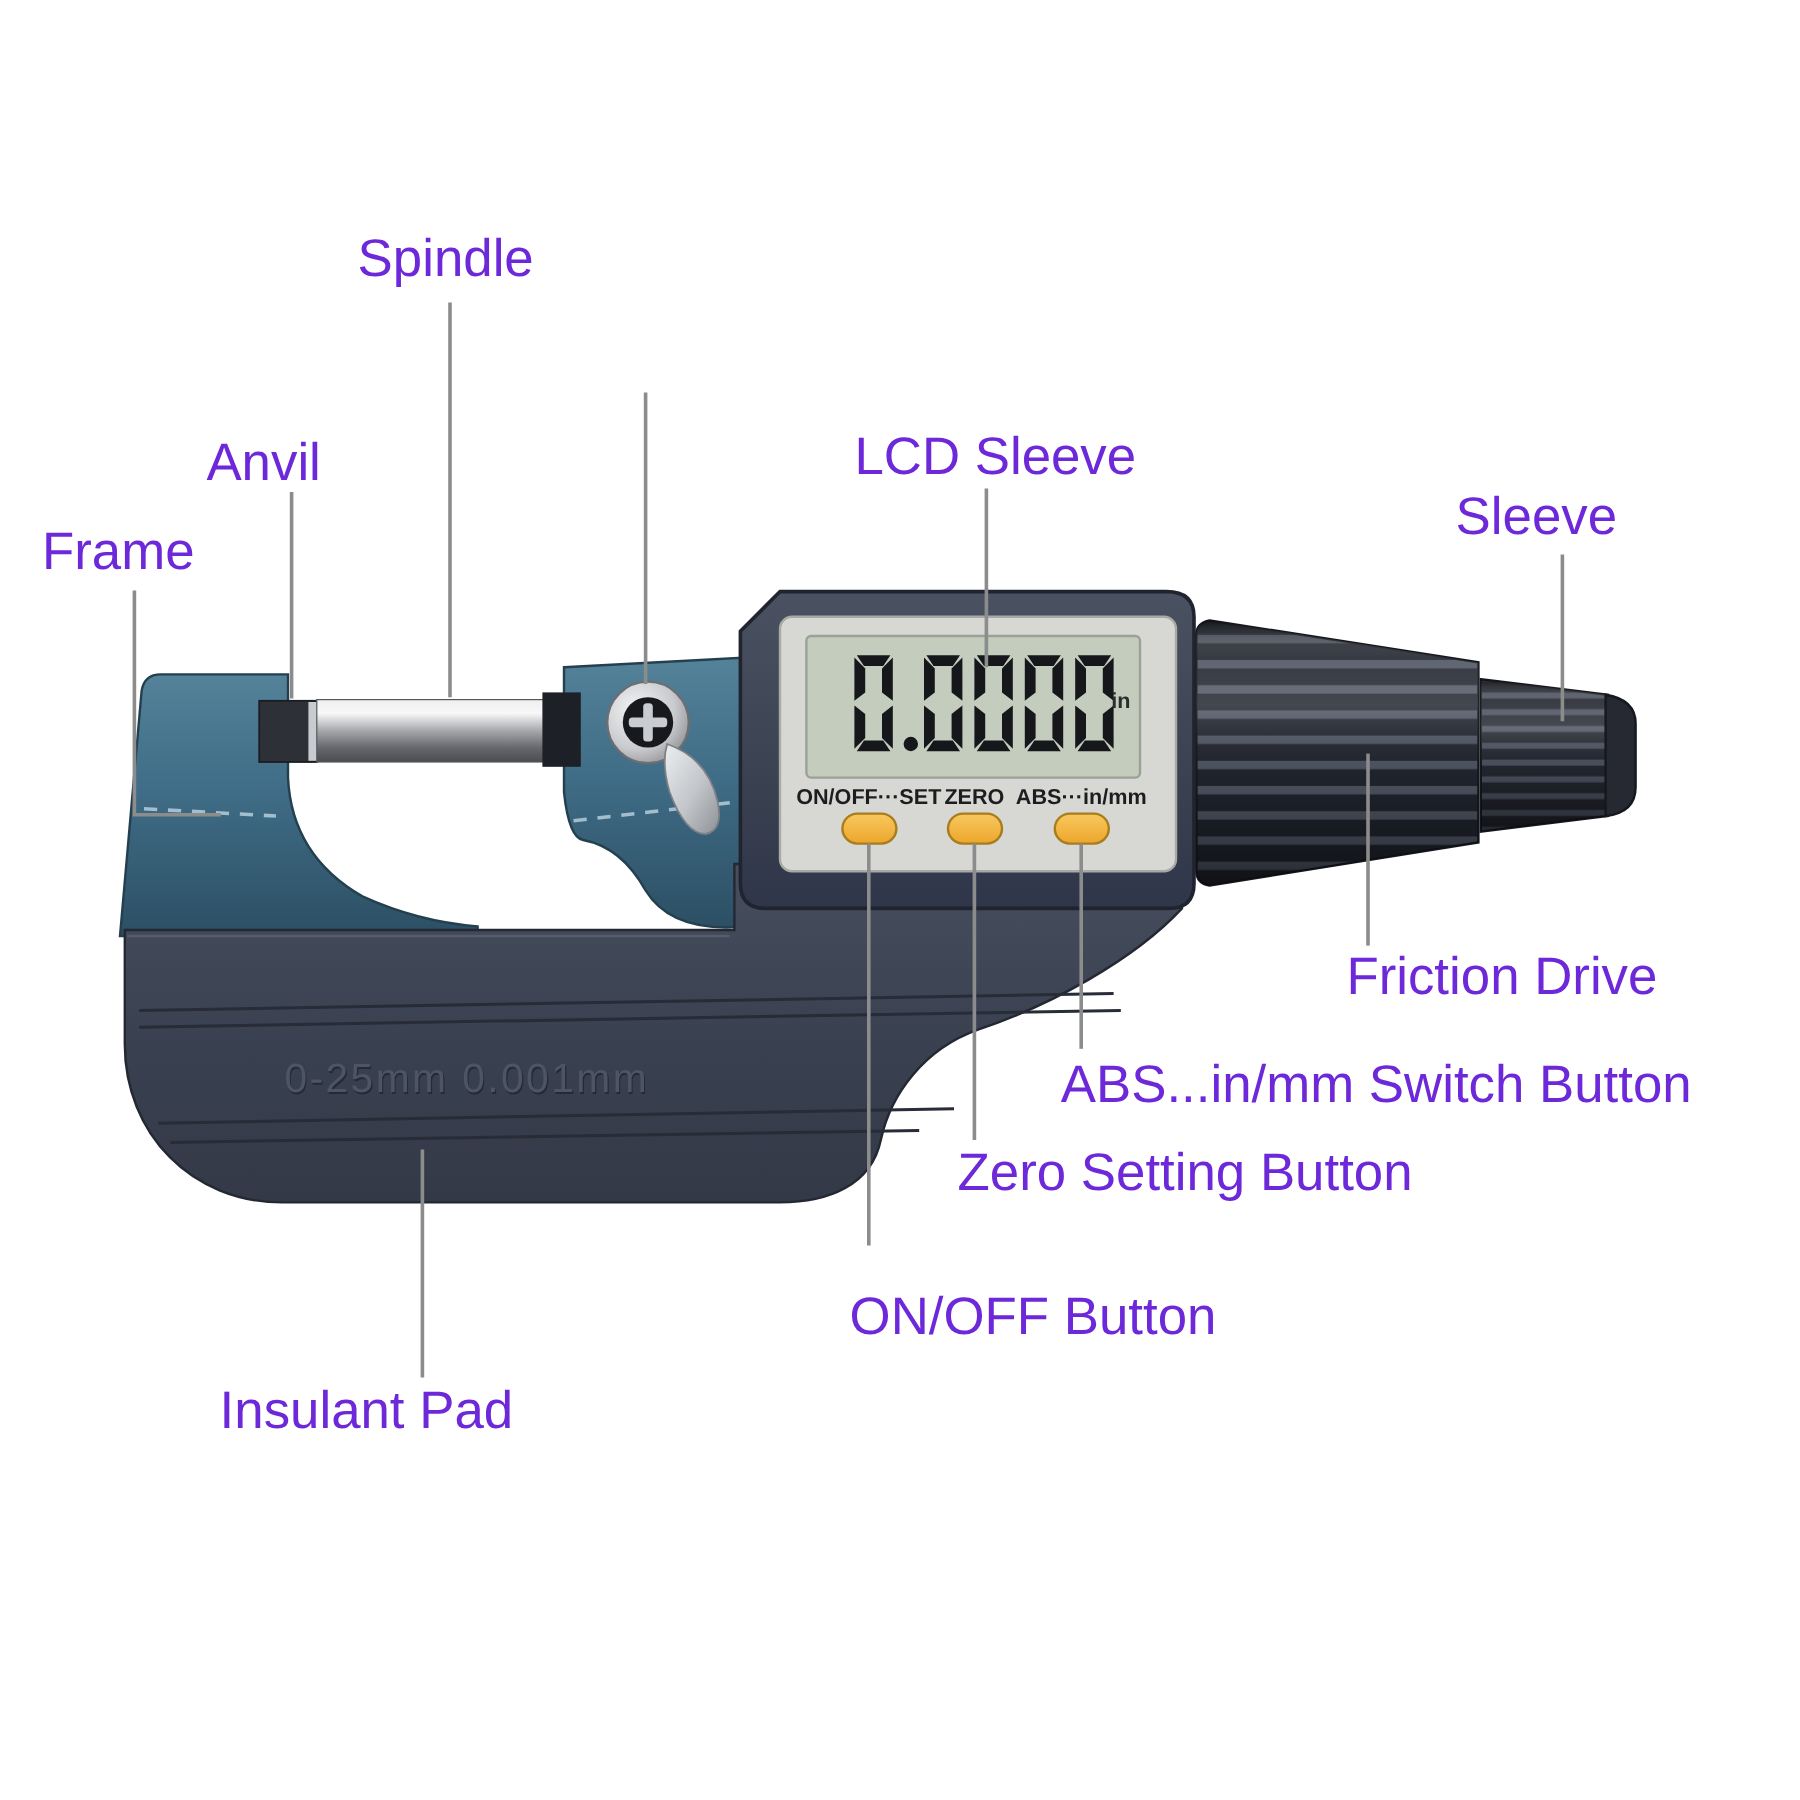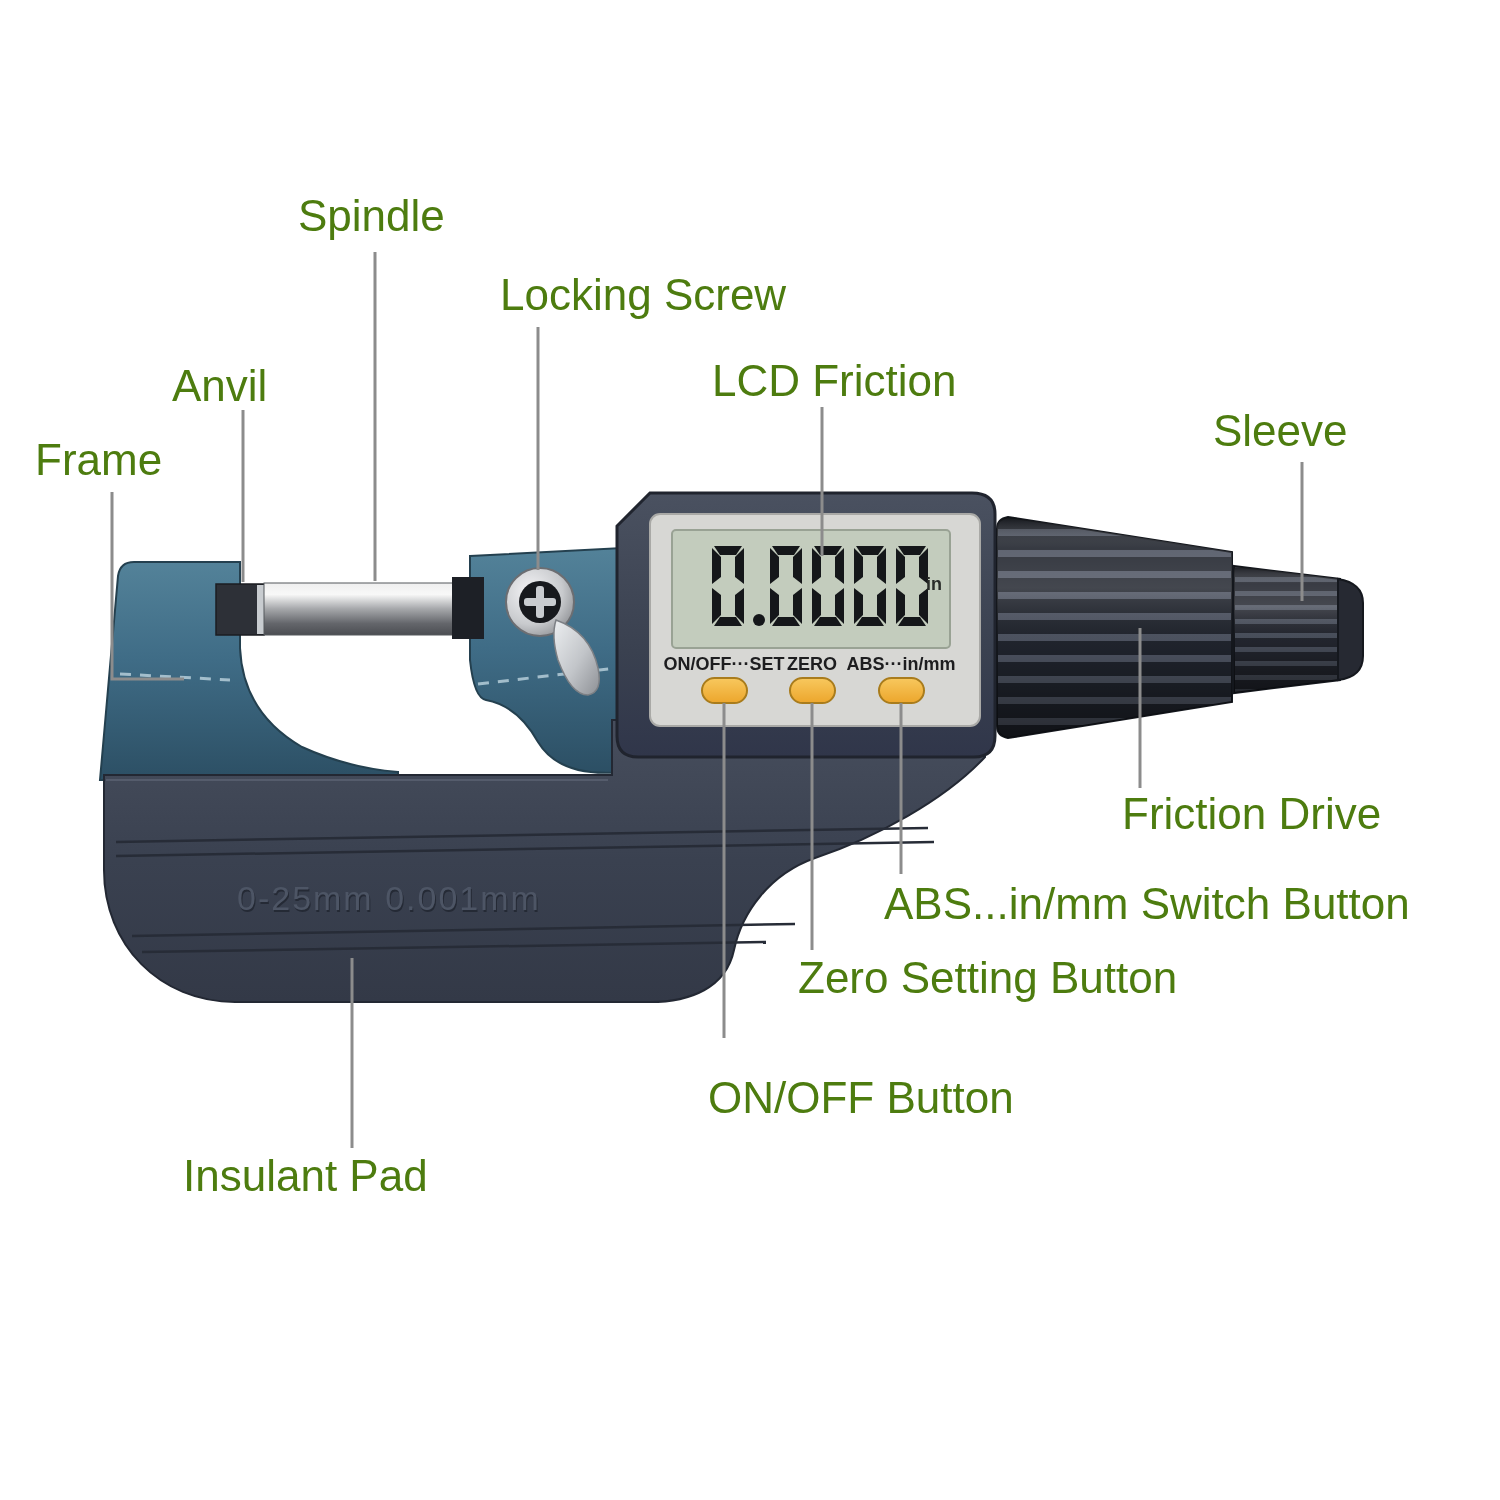--- a/index.html
+++ b/index.html
@@ -1,19 +1,19 @@
 <!DOCTYPE html>
 <html><head>
 <meta charset="utf-8">
 <style>
   html,body{margin:0;padding:0;background:#ffffff;}
   .canvas{position:relative;width:1500px;height:1500px;background:#ffffff;overflow:hidden;
           font-family:"Liberation Sans",sans-serif;}
   .canvas svg{position:absolute;left:0;top:0;}
-  .callout{position:absolute;font-size:44px;line-height:1.25;color:#4d7c0f;white-space:nowrap;
+  .callout{position:absolute;font-size:44px;line-height:1.25;color:#6d28d9;white-space:nowrap;
            letter-spacing:0px;}
 </style>
 </head>
 <body>
 
 <div class="canvas">
 
 <svg width="1500" height="1500" viewBox="0 0 1500 1500">
   <defs>
     <linearGradient id="steel" x1="0" y1="0" x2="0" y2="1">
@@ -170,23 +170,22 @@
     <line x1="1302" y1="462" x2="1302" y2="601"></line>
     <line x1="1140" y1="628" x2="1140" y2="788"></line>
     <line x1="724" y1="703" x2="724" y2="1038"></line>
     <line x1="812" y1="703" x2="812" y2="950"></line>
     <line x1="901" y1="703" x2="901" y2="874"></line>
     <line x1="352" y1="958" x2="352" y2="1148"></line>
   </g>
 </svg>
 
 <div class="callout" style="left:298px;top:188px;">Spindle</div>
-<div class="callout" style="left:500px;top:267px;">Locking Screw</div>
 <div class="callout" style="left:172px;top:358px;">Anvil</div>
-<div class="callout" style="left:712px;top:353px;">LCD Friction</div>
+<div class="callout" style="left:712px;top:353px;">LCD Sleeve</div>
 <div class="callout" style="left:1213px;top:403px;">Sleeve</div>
 <div class="callout" style="left:35px;top:432px;">Frame</div>
 <div class="callout" style="left:1122px;top:786px;text-align:center;">Friction Drive</div>
 <div class="callout" style="left:884px;top:876px;text-align:center;">ABS...in/mm Switch Button</div>
 <div class="callout" style="left:798px;top:950px;">Zero Setting Button</div>
 <div class="callout" style="left:708px;top:1038px;margin-top:32px;">ON/OFF Button</div>
 <div class="callout" style="left:183px;top:1148px;">Insulant Pad</div>
 
 </div>
 

